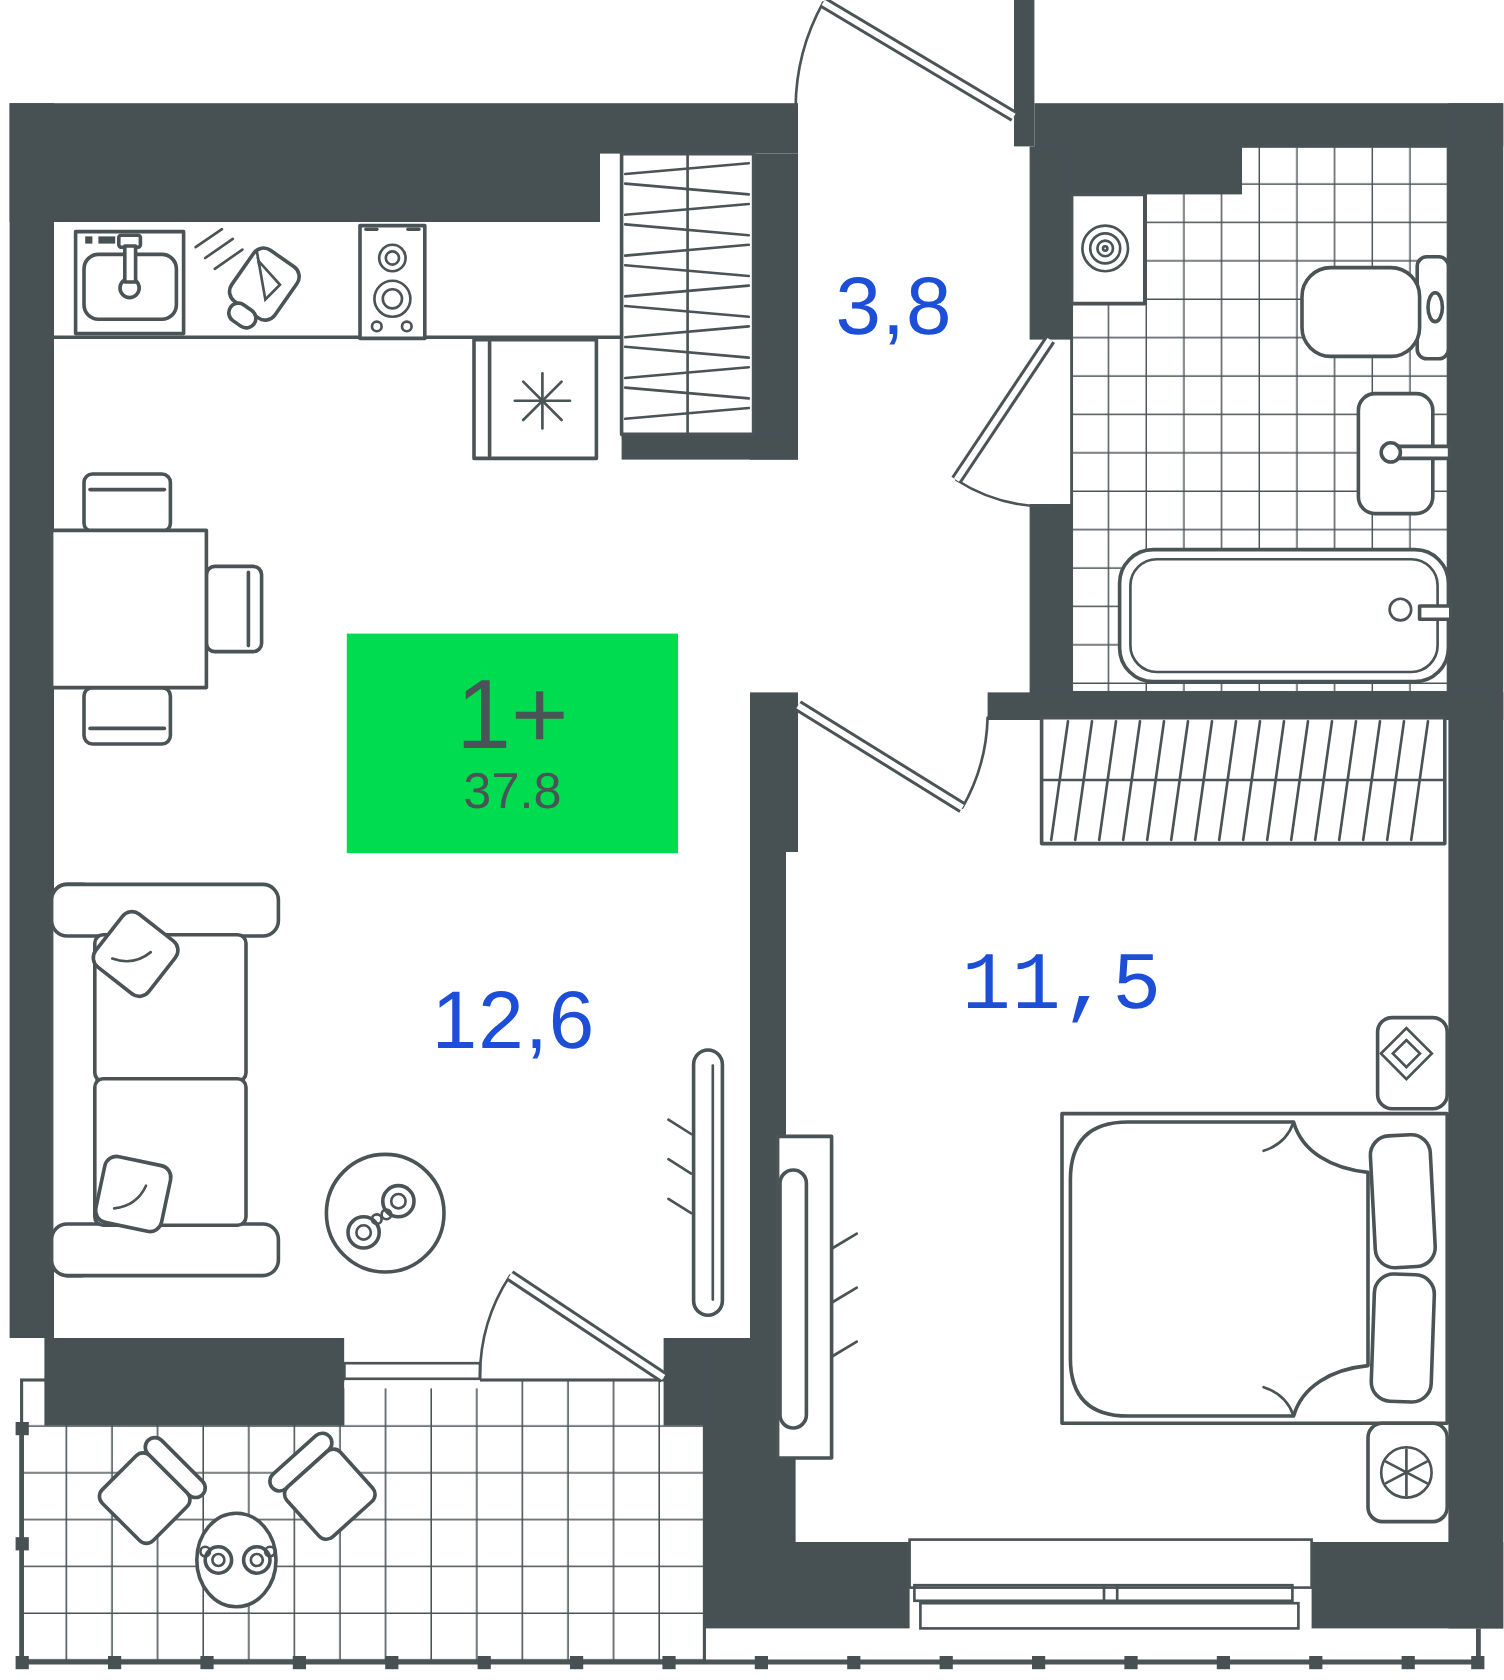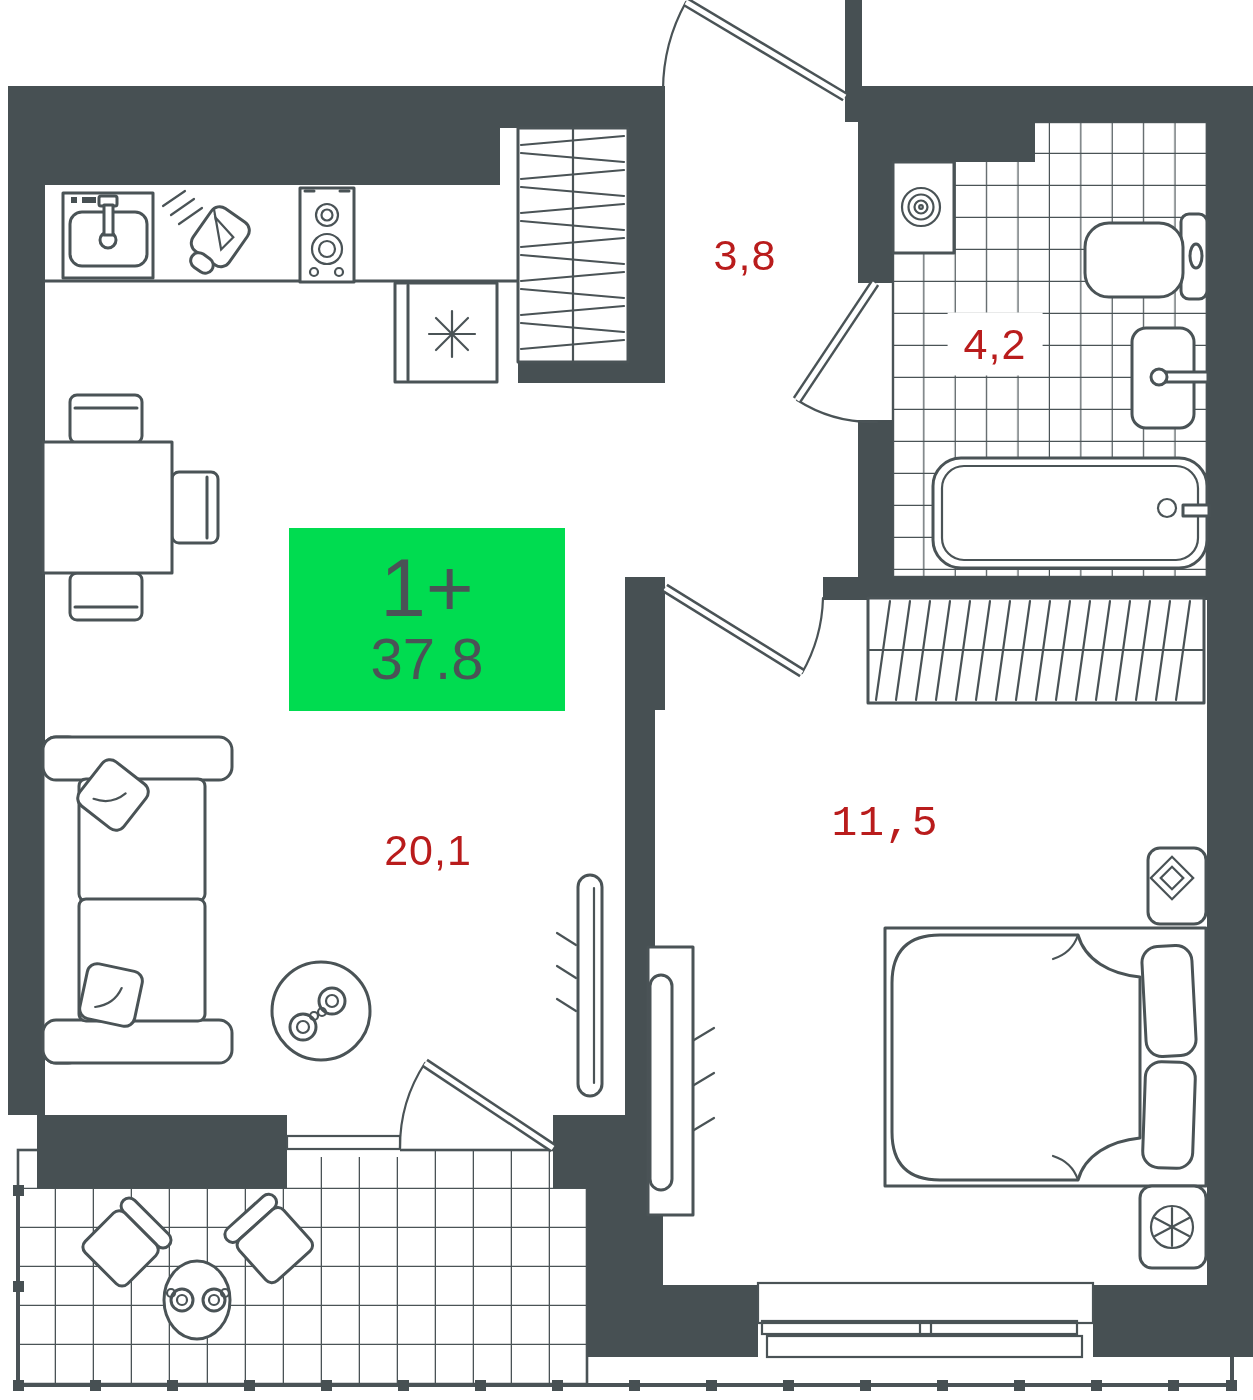--- a/index.html
+++ b/index.html
@@ -1,25 +1,25 @@
 <!DOCTYPE html>
 <html><head>
 <meta charset="utf-8">
 <style>
   html,body{margin:0;padding:0;background:#ffffff;}
   .stage{position:relative;width:1253px;height:1400px;background:#ffffff;overflow:hidden;
          font-family:"Liberation Sans","DejaVu Sans",sans-serif;}
   .stage svg{position:absolute;left:0;top:0;}
-  .room-label{position:absolute;transform:translate(-50%,-50%);color:#b91c1c;
-              font-size:43px;font-weight:400;letter-spacing:1px;white-space:nowrap;line-height:1;}
+  .room-label{position:absolute;transform:translate(-50%,-50%);color:#1d4ed8;
+              font-size:68px;font-weight:400;letter-spacing:1px;white-space:nowrap;line-height:1;}
   .room-label.boxed{background:#ffffff;padding:10px 16px;}
   .badge{position:absolute;left:289px;top:528px;width:276px;height:183px;background:#00dc50;
          display:flex;flex-direction:column;align-items:center;justify-content:center;gap:6px;}
   .badge .type{color:#4a5356;font-size:82px;font-weight:500;line-height:0.9;}
-  .badge .area{color:#4a5356;font-size:58px;font-weight:500;line-height:1;}
+  .badge .area{color:#4a5356;font-size:42px;font-weight:500;line-height:1;}
   .w{fill:#475053;stroke:none;}
   .fx{fill:#ffffff;stroke:#4a5356;stroke-width:3;stroke-linejoin:round;stroke-linecap:round;}
   .ln{fill:none;stroke:#4a5356;stroke-width:3;stroke-linecap:round;}
   .thin{fill:none;stroke:#4a5356;stroke-width:2.2;stroke-linecap:round;}
   .leaf-dark{stroke:#4a5356;stroke-width:10;stroke-linecap:butt;}
   .leaf-white{stroke:#ffffff;stroke-width:5;stroke-linecap:butt;}
   .post{fill:#475053;}
 </style>
 </head>
 <body>
@@ -337,22 +337,21 @@
     <rect class="post" x="860" y="1380" width="11" height="11"></rect>
     <rect class="post" x="937" y="1380" width="11" height="11"></rect>
     <rect class="post" x="1014" y="1380" width="11" height="11"></rect>
     <rect class="post" x="1091" y="1380" width="11" height="11"></rect>
     <rect class="post" x="1168" y="1380" width="11" height="11"></rect>
     <rect class="post" x="1226" y="1380" width="11" height="11"></rect>
   </g>
 </svg>
 
   <div class="room-label" style="left:745px;top:255px;">3,8</div>
-  <div class="room-label boxed" style="left:995px;top:344px;">4,2</div>
-  <div class="room-label" style="left:428px;top:850px;">20,1</div>
+  <div class="room-label" style="left:428px;top:850px;">12,6</div>
   <div class="room-label" style="left:885px;top:823px;font-family:Liberation Mono, monospace;">11,5</div>
 
   <div class="badge">
     <div class="type">1+</div>
     <div class="area">37.8</div>
   </div>
 
 </div>
 
 </body></html>

